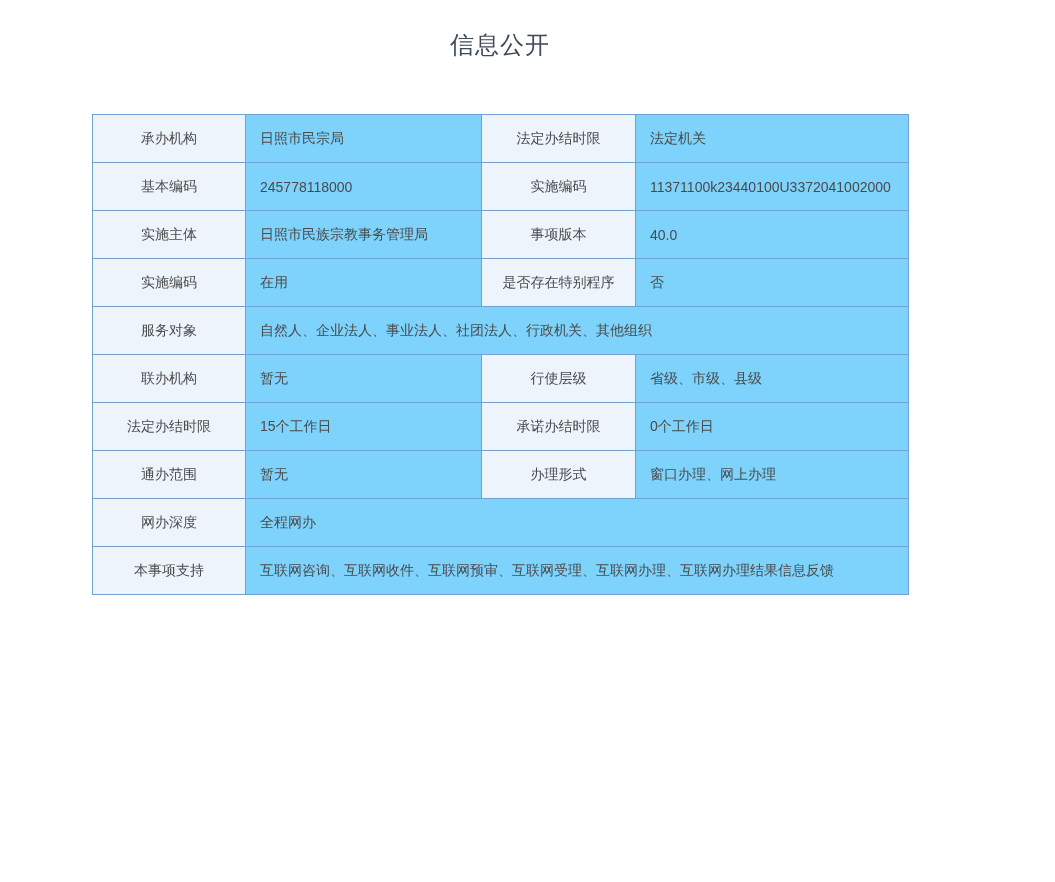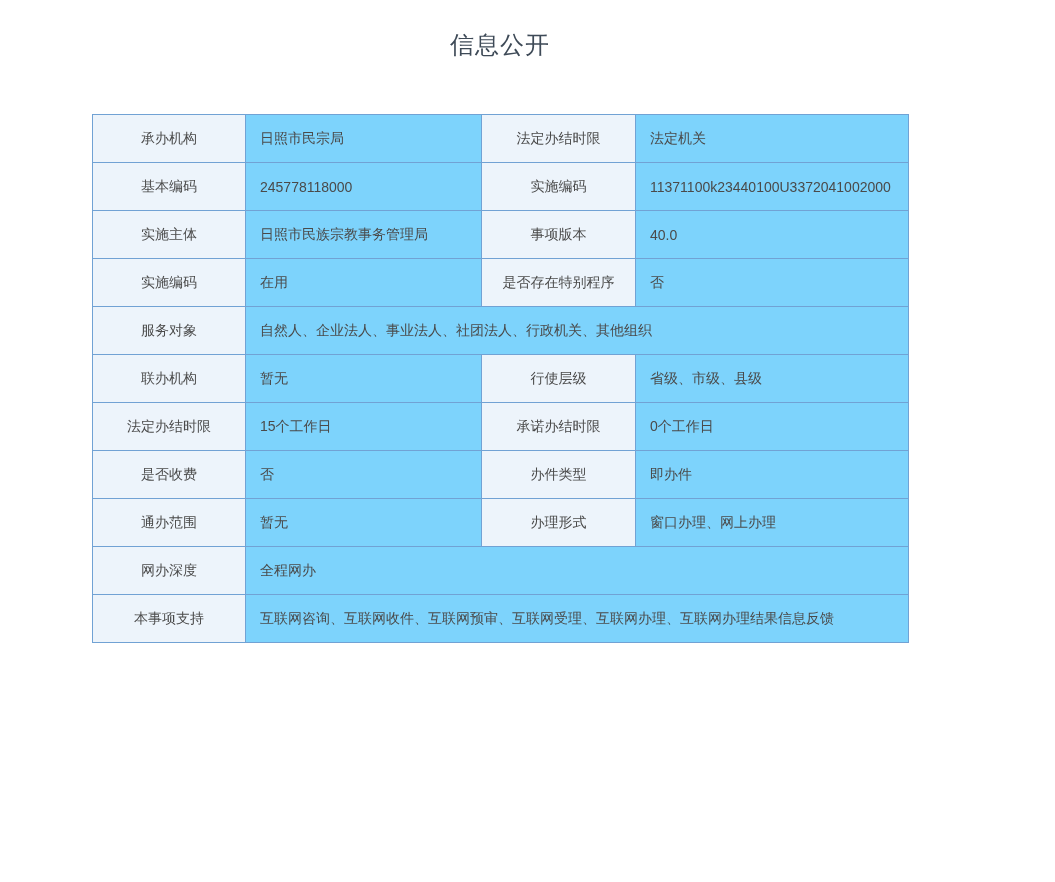--- a/index.html
+++ b/index.html
@@ -109,26 +109,20 @@
           <th>行使层级</th>
           <td>省级、市级、县级</td>
         </tr>
         <tr>
           <th>法定办结时限</th>
           <td>15个工作日</td>
           <th>承诺办结时限</th>
           <td>0个工作日</td>
         </tr>
         <tr>
-          <th>是否收费</th>
-          <td>否</td>
-          <th>办件类型</th>
-          <td>即办件</td>
-        </tr>
-        <tr>
           <th>通办范围</th>
           <td>暂无</td>
           <th>办理形式</th>
           <td>窗口办理、网上办理</td>
         </tr>
         <tr>
           <th>网办深度</th>
           <td colspan="3">全程网办</td>
         </tr>
         <tr>

